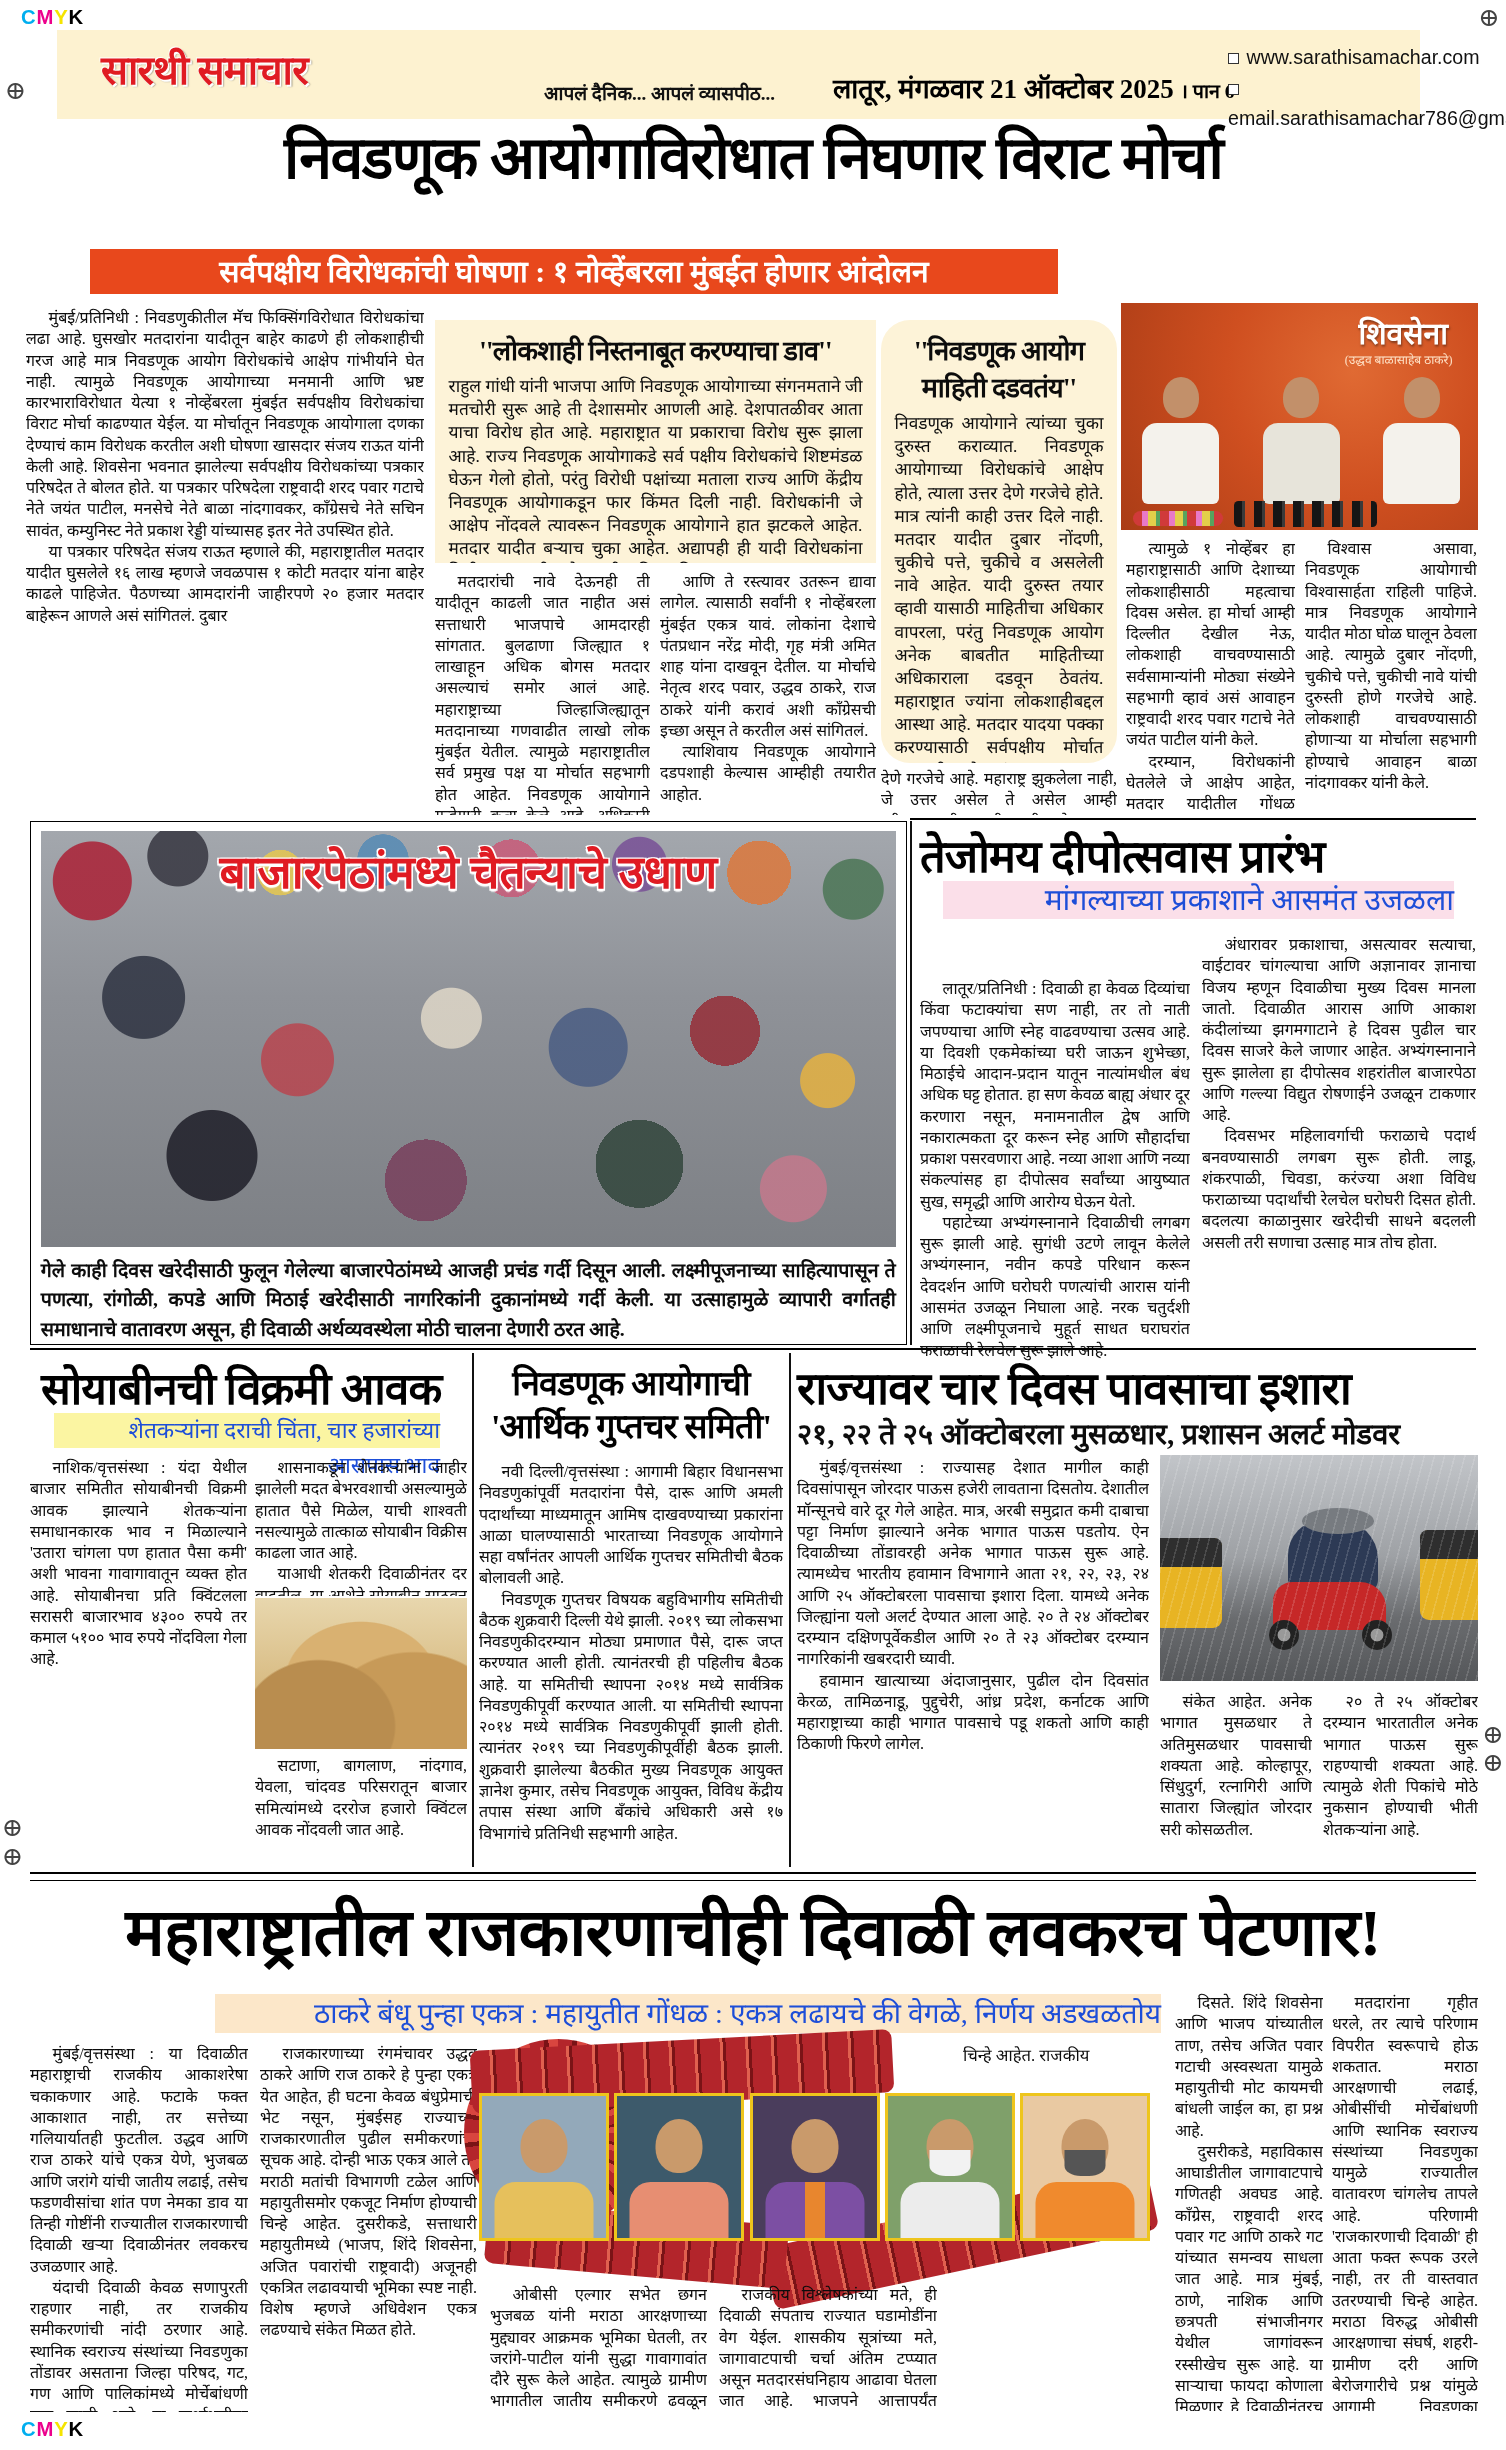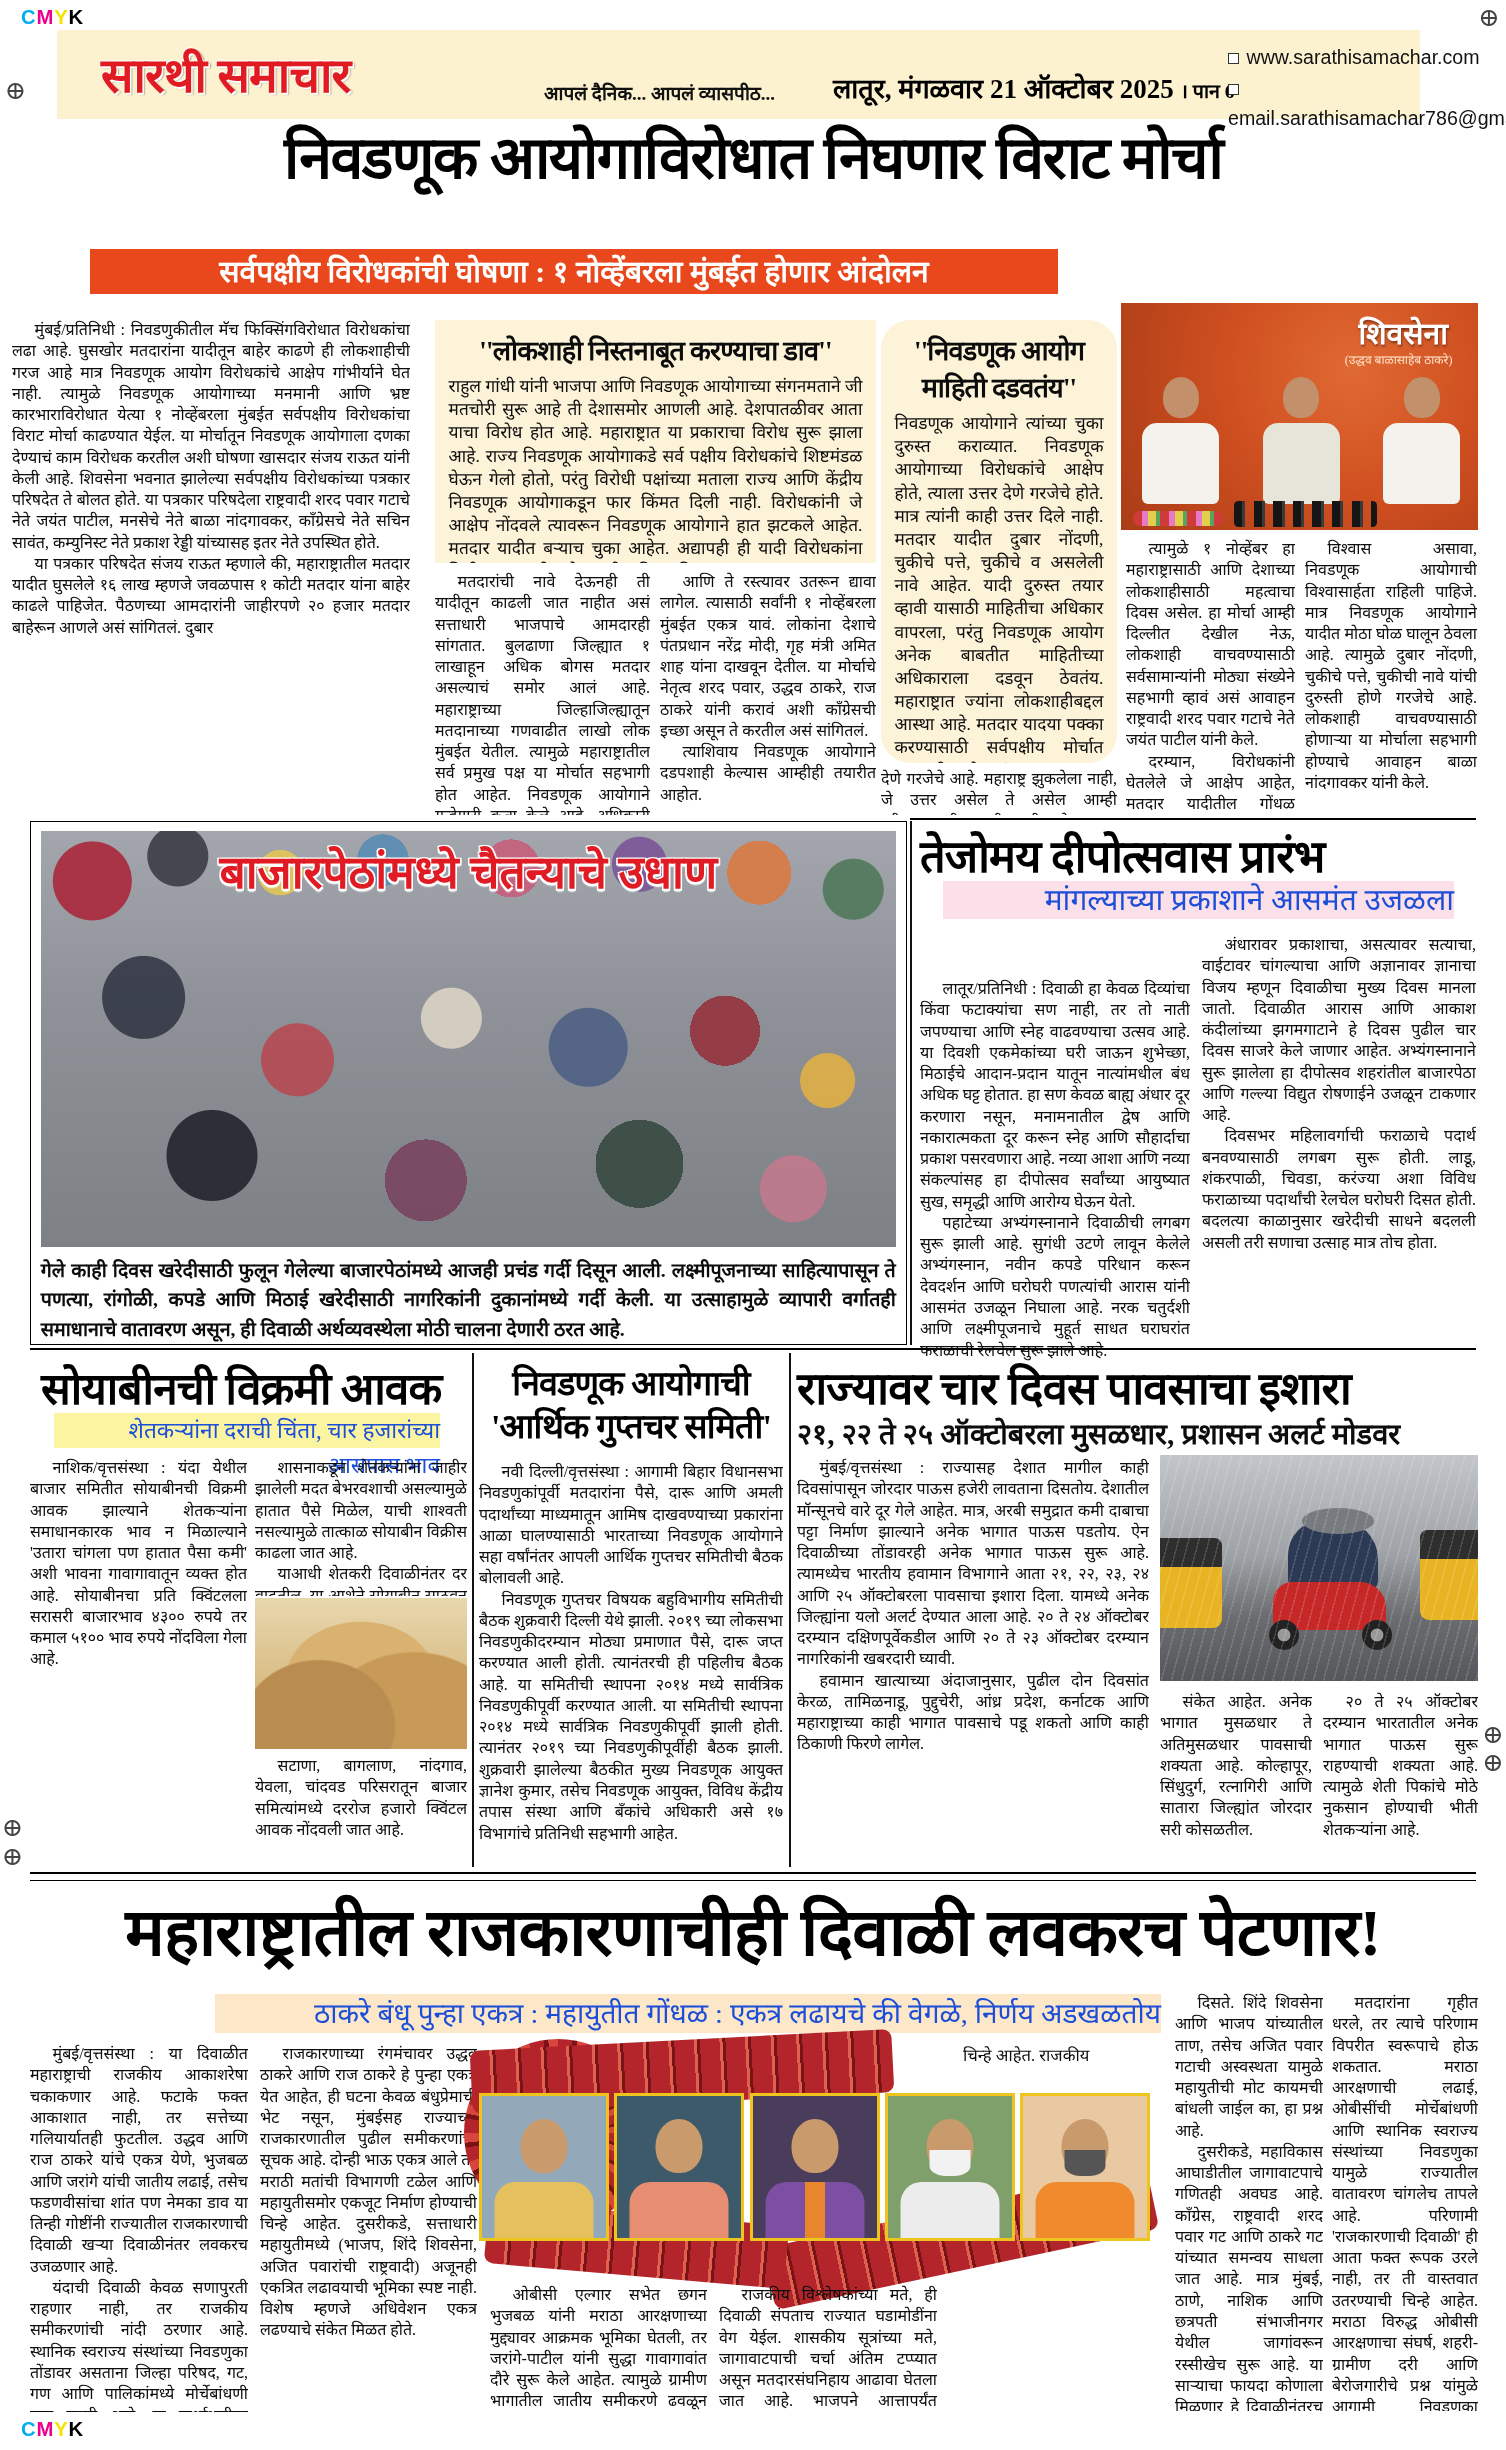--- a/index.html
+++ b/index.html
@@ -5,21 +5,21 @@
   html,body{margin:0;padding:0;background:#e9e9e9;}
   .page{position:relative;width:1506px;height:2450px;background:#ffffff;
         font-family:"Liberation Serif","DejaVu Serif",serif;color:#0c0c0c;overflow:hidden;margin:0 auto;}
   .abs{position:absolute;}
   
   .regmark{font-size:25.6px;color:#444;line-height:1;}
   .cmyk{font-family:"Liberation Sans",sans-serif;font-weight:bold;font-size:20.3px;letter-spacing:0.8px;}
   .cmyk .c{color:#00aeef}.cmyk .m{color:#ec008c}.cmyk .y{color:#f5e400}.cmyk .k{color:#000}
   
   .masthead{left:57px;top:30px;width:1363px;height:89px;background:#fdf2d0;}
-  .mast-title{position:absolute;left:44px;top:10.5px;font-size:48px;font-weight:800;color:#e01b22;
+  .mast-title{position:absolute;left:44px;top:10.5px;font-size:40px;font-weight:800;color:#e01b22;
               text-shadow:1.5px 1.5px 0 #fff,-0.8px -0.8px 0 #fff,2.3px 2.3px 1.5px rgba(0,0,0,.35);letter-spacing:-0.8px;}
   .mast-tagline{position:absolute;left:487px;top:50px;font-size:19px;font-weight:bold;color:#111;}
   .mast-date{position:absolute;left:776px;top:39px;font-size:27px;font-weight:800;color:#000;}
   .mast-date .pg{font-size:19.6px;font-weight:bold;}
   .mast-contact{position:absolute;left:1171px;top:12px;font-family:"Liberation Sans",sans-serif;
                 font-size:19.6px;color:#111;line-height:1.55;}
   .mast-contact .sq{display:inline-block;width:9px;height:9px;border:1.5px solid #333;margin-right:7.5px;vertical-align:middle;background:#fff;}
   
   .main-headline{left:22.6px;top:122px;width:1461px;text-align:center;font-size:59px;font-weight:800;
                  letter-spacing:-1.5px;line-height:1.25;margin:0;color:#000;}
@@ -148,21 +148,21 @@
     </div>
     <div class="mast-contact">
       <div><span class="sq"></span><span>www.sarathisamachar.com</span></div>
       <div><span class="sq"></span><span>email.sarathisamachar786@gmail.com</span></div>
     </div>
   </header>
 
   <h1 class="abs main-headline">निवडणूक आयोगाविरोधात निघणार विराट मोर्चा</h1>
   <div class="abs red-bar">सर्वपक्षीय विरोधकांची घोषणा : १ नोव्हेंबरला मुंबईत होणार आंदोलन</div>
 
-  <div class="abs col" style="left:12px;top:307px;width:398px;height:508px;margin-top:12px;">
+  <div class="abs col" style="left:26px;top:307px;width:398px;height:508px;">
       <p class="para">मुंबई/प्रतिनिधी : निवडणुकीतील मॅच फिक्सिंगविरोधात विरोधकांचा लढा आहे. घुसखोर मतदारांना यादीतून बाहेर काढणे ही लोकशाहीची गरज आहे मात्र निवडणूक आयोग विरोधकांचे आक्षेप गांभीर्याने घेत नाही. त्यामुळे निवडणूक आयोगाच्या मनमानी आणि भ्रष्ट कारभाराविरोधात येत्या १ नोव्हेंबरला मुंबईत सर्वपक्षीय विरोधकांचा विराट मोर्चा काढण्यात येईल. या मोर्चातून निवडणूक आयोगाला दणका देण्याचं काम विरोधक करतील अशी घोषणा खासदार संजय राऊत यांनी केली आहे. शिवसेना भवनात झालेल्या सर्वपक्षीय विरोधकांच्या पत्रकार परिषदेत ते बोलत होते. या पत्रकार परिषदेला राष्ट्रवादी शरद पवार गटाचे नेते जयंत पाटील, मनसेचे नेते बाळा नांदगावकर, काँग्रेसचे नेते सचिन सावंत, कम्युनिस्ट नेते प्रकाश रेड्डी यांच्यासह इतर नेते उपस्थित होते.</p>
       <p class="para">या पत्रकार परिषदेत संजय राऊत म्हणाले की, महाराष्ट्रातील मतदार यादीत घुसलेले १६ लाख म्हणजे जवळपास १ कोटी मतदार यांना बाहेर काढले पाहिजेत. पैठणच्या आमदारांनी जाहीरपणे २० हजार मतदार बाहेरून आणले असं सांगितलं. दुबार</p>
     </div>
 
   <div class="abs quote" style="left:435px;top:320px;width:441px;height:243px;">
     <h3>''लोकशाही निस्तनाबूत करण्याचा डाव''</h3>
     <div class="qbody">राहुल गांधी यांनी भाजपा आणि निवडणूक आयोगाच्या संगनमताने जी मतचोरी सुरू आहे ती देशासमोर आणली आहे. देशपातळीवर आता याचा विरोध होत आहे. महाराष्ट्रात या प्रकाराचा विरोध सुरू झाला आहे. राज्य निवडणूक आयोगाकडे सर्व पक्षीय विरोधकांचे शिष्टमंडळ घेऊन गेलो होतो, परंतु विरोधी पक्षांच्या मताला राज्य आणि केंद्रीय निवडणूक आयोगाकडून फार किंमत दिली नाही. विरोधकांनी जे आक्षेप नोंदवले त्यावरून निवडणूक आयोगाने हात झटकले आहेत. मतदार यादीत बऱ्याच चुका आहेत. अद्यापही ही यादी विरोधकांना दिली जात नाही. लोकशाही प्रक्रिया निस्तनाबूत करण्याचा हा डाव आहे. विरोधी पक्ष या मोर्चात संपूर्ण शक्तीने उतरेल</div>
 
   </div>
 

